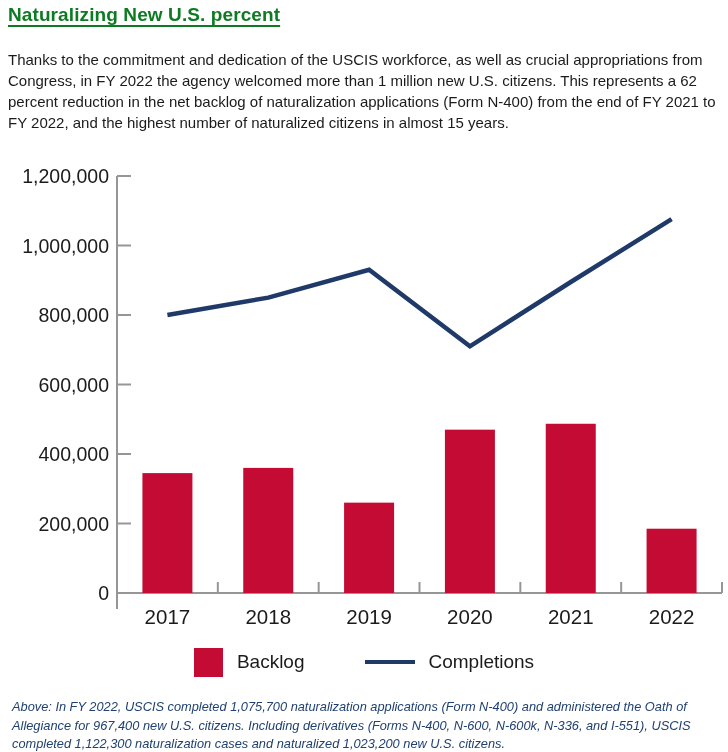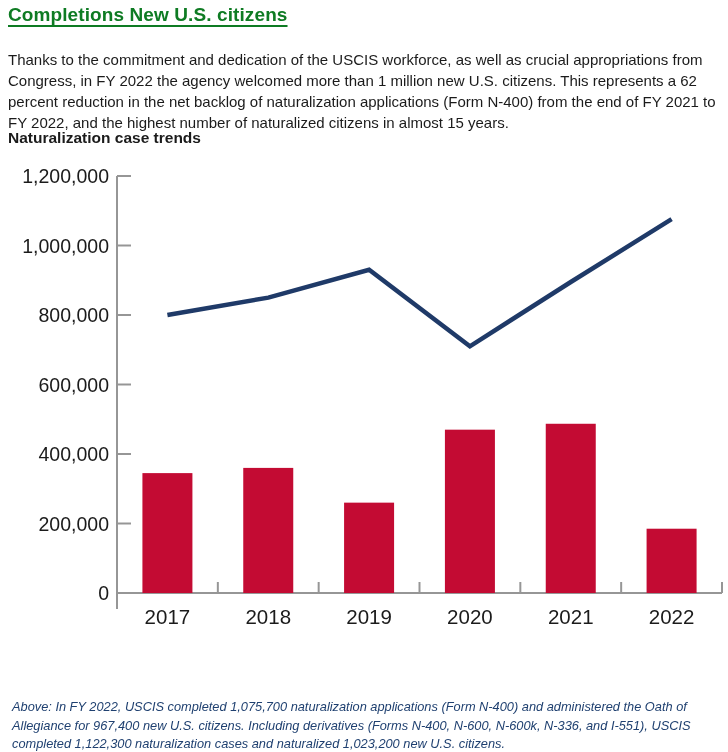--- a/index.html
+++ b/index.html
@@ -40,25 +40,24 @@
     position:absolute; left:8px; top:694px; width:716px; margin:4px;
     font-style:italic; font-size:12.8px; line-height:18.5px;
     color:var(--caption-navy,#1f4070); font-weight:500;
   }
 </style>
 </head>
 <body>
 
 <div class="page">
 
-  <h1 class="page-title">Completions New U.S. citizens</h1>
+  <h1 class="page-title">Naturalizing New U.S. percent</h1>
 
   <p class="intro">Thanks to the commitment and dedication of the USCIS workforce, as well as crucial appropriations from Congress, in FY 2022 the agency welcomed more than 1 million new U.S. citizens. This represents a 62 percent reduction in the net backlog of naturalization applications (Form N-400) from the end of FY 2021 to FY 2022, and the highest number of naturalized citizens in almost 15 years.</p>
 
-  <h2 class="chart-title">Naturalization case trends</h2>
 
   <svg id="chart-svg" viewBox="0 0 728 752" xmlns="http://www.w3.org/2000/svg">
       <line x1="117" y1="176" x2="117" y2="609" stroke="#969696" stroke-width="2"></line>
       <line x1="116" y1="593" x2="722" y2="593" stroke="#969696" stroke-width="2"></line>
       <line x1="117" y1="593" x2="131" y2="593" stroke="#969696" stroke-width="2"></line>
       <text x="109" y="600" text-anchor="end" font-size="19.5">0</text>
       <line x1="117" y1="523.5" x2="131" y2="523.5" stroke="#969696" stroke-width="2"></line>
       <text x="109" y="530.5" text-anchor="end" font-size="19.5">200,000</text>
       <line x1="117" y1="454" x2="131" y2="454" stroke="#969696" stroke-width="2"></line>
       <text x="109" y="461" text-anchor="end" font-size="19.5">400,000</text>
@@ -84,16 +83,22 @@
       <rect x="646.5833333333333" y="528.7125" width="50" height="64.28750000000002" fill="#C30B33"></rect>
       <polyline points="167.4,315.0 268.3,297.6 369.1,269.8 469.9,346.3 570.8,282.0 671.6,219.2" fill="none" stroke="#1F3A68" stroke-width="4.5"></polyline>
       <text x="167.41666666666666" y="624" text-anchor="middle" font-size="20.5">2017</text>
       <text x="268.25" y="624" text-anchor="middle" font-size="20.5">2018</text>
       <text x="369.0833333333333" y="624" text-anchor="middle" font-size="20.5">2019</text>
       <text x="469.91666666666663" y="624" text-anchor="middle" font-size="20.5">2020</text>
       <text x="570.75" y="624" text-anchor="middle" font-size="20.5">2021</text>
       <text x="671.5833333333333" y="624" text-anchor="middle" font-size="20.5">2022</text>
     </svg>
 
+  <div class="legend">
+    <span class="swatch"></span>
+    <span class="legend-label">Backlog</span>
+    <span class="line-swatch"></span>
+    <span class="legend-label">Completions</span>
+  </div>
 
   <p class="caption">Above: In FY 2022, USCIS completed 1,075,700 naturalization applications (Form N-400) and administered the Oath of Allegiance for 967,400 new U.S. citizens. Including derivatives (Forms N-400, N-600, N-600k, N-336, and I-551), USCIS completed 1,122,300 naturalization cases and naturalized 1,023,200 new U.S. citizens.</p>
 
 </div>
 
 </body></html>

